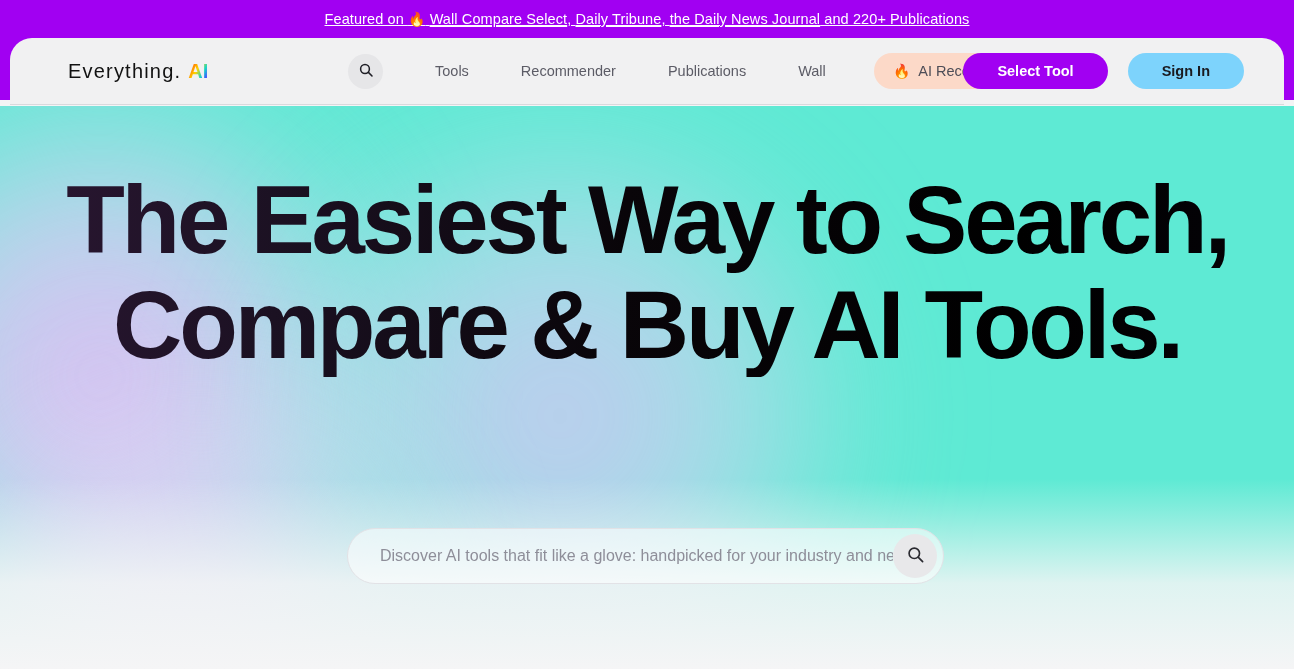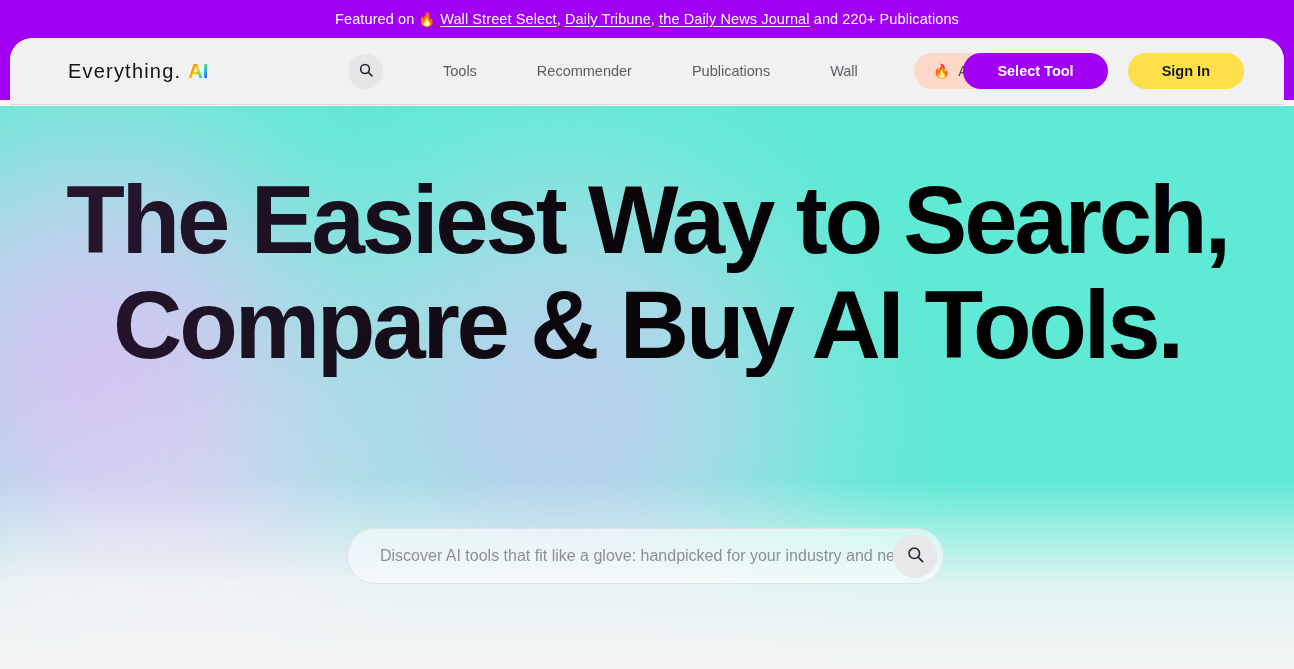--- a/index.html
+++ b/index.html
@@ -20,20 +20,21 @@
   }
   #announce-text{
     position:absolute;
     top:0;left:0;width:1294px;height:38px;
     display:flex;align-items:center;justify-content:center;
     gap:0px;
     font-size:14.5px;
     color:#ffffff;
     letter-spacing:.1px;
     white-space:pre;
+    text-decoration:underline;
   }
   #announce-text a{
     color:#ffffff;
     text-decoration:underline;
     text-underline-offset:2px;
   }
   .fire-emoji{font-size:14px;line-height:1;}
 
   
   #site-header{
@@ -70,21 +71,21 @@
     -webkit-background-clip:text;
     background-clip:text;
     color:transparent;
   }
 
   
   #primary-nav{
     position:absolute;
     left:338px;top:50%;
     transform:translateY(-50%);
-    display:flex;align-items:center;gap:16px;
+    display:flex;align-items:center;gap:8px;
   }
   #nav-search-button{
     width:35px;height:35px;border-radius:50%;
     background:#e6e6e8;
     display:flex;align-items:center;justify-content:center;
     border:none;cursor:pointer;
     margin-right:22px;
   }
   .nav-link{
     font-size:14.5px;
@@ -117,21 +118,21 @@
   #submit-tool-button{
     height:36px;padding:0 34px;
     background:#a100f2;
     color:#ffffff;
     font-size:14.5px;font-weight:700;
     border:none;border-radius:18px;cursor:pointer;
     white-space:nowrap;
   }
   #sign-in-button{
     height:36px;padding:0 34px;
-    background:#fde047;
+    background:#7dd3fc;
     color:#1a1a1f;
     font-size:14.5px;font-weight:700;
     border:none;border-radius:18px;cursor:pointer;
     white-space:nowrap;
   }
 
   
   #hero{
     position:absolute;
     top:106px;left:0;
@@ -208,21 +209,21 @@
   }
 </style>
 </head>
 <body>
 
 <div id="announce-bar">
   <div id="announce-text">
     <span>Featured on </span>
     <span class="fire-emoji">🔥</span>
     <span> </span>
-    <a href="#">Wall Street Select</a>
+    <a href="#">Wall Compare Select</a>
     <span>, </span>
     <a href="#">Daily Tribune</a>
     <span>, </span>
     <a href="#">the Daily News Journal</a>
     <span> and 220+ Publications</span>
   </div>
 </div>
 
 <section id="hero">
   <div class="glow" id="glow-left"></div>

